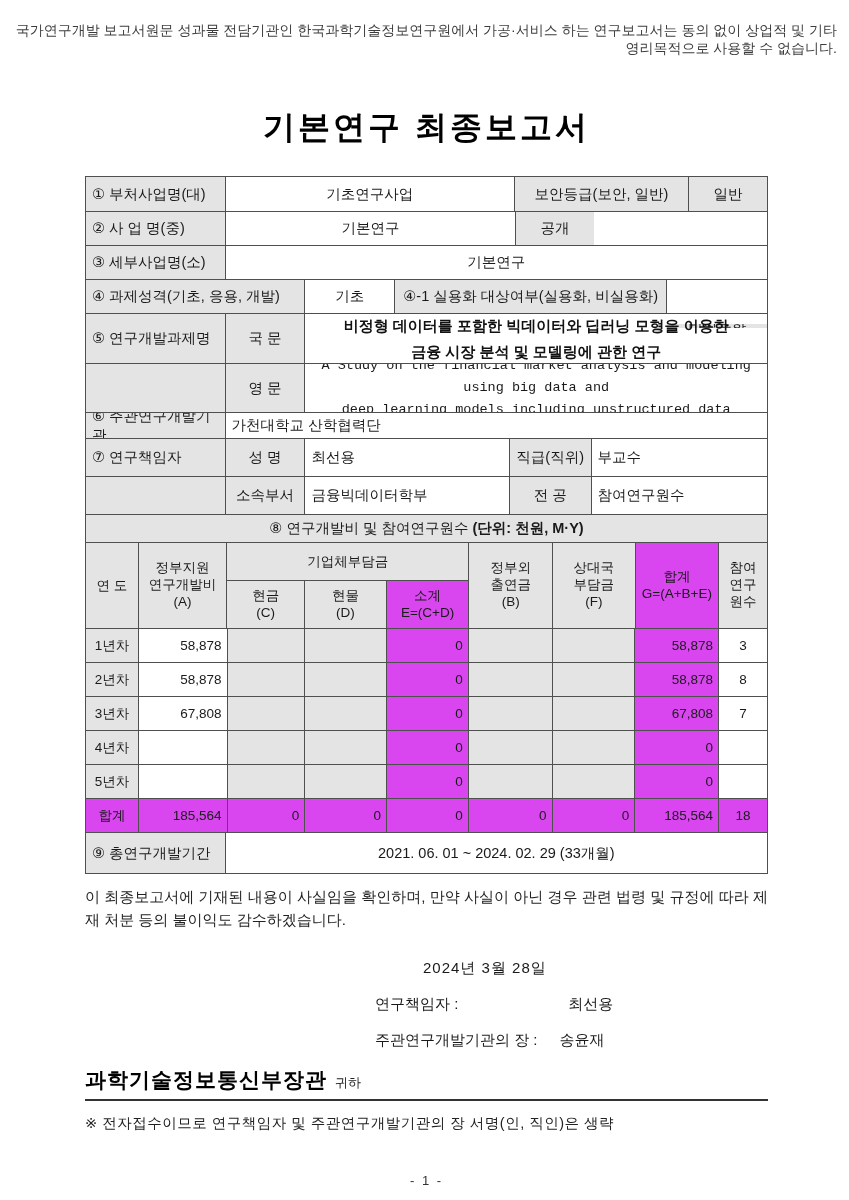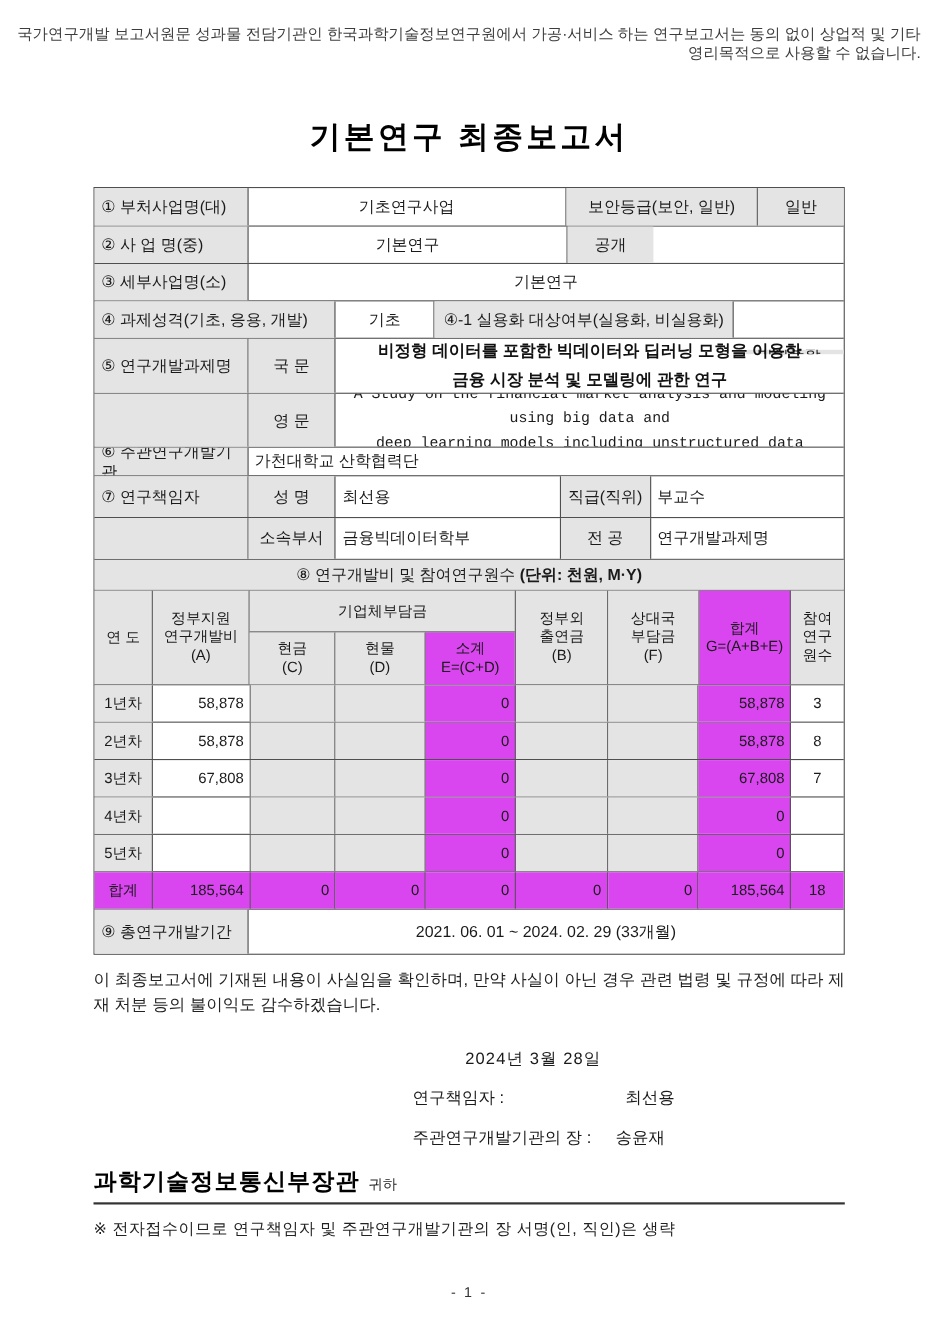--- a/index.html
+++ b/index.html
@@ -16,21 +16,21 @@
     text-align: right;
     font-size: 14px;
     color: #3c3c3c;
     letter-spacing: 0px;
   }
   .doc-title {
     margin-top: 48px;
     margin-left: 85px;
     width: 683px;
     text-align: center;
-    font-size: 28px;
+    font-size: 32px;
     font-weight: bold;
     letter-spacing: 3px;
     color: #000;
   }
   .content { margin-left: 85px; width: 683px; }
 
   
   .doc-table {
     margin-top: 26px;
     border: 1px solid #4f4f4f;
@@ -175,21 +175,21 @@
       <div class="td lc w-r7v1">최선용</div>
       <div class="td gray cc w-r7l2">직급(직위)</div>
       <div class="td lc w-r7v2">부교수</div>
     </div>
 
     <div class="tr h38">
       <div class="td gray lc w-label"></div>
       <div class="td gray cc w-sub">소속부서</div>
       <div class="td lc w-r7v1">금융빅데이터학부</div>
       <div class="td gray cc w-r7l2">전 공</div>
-      <div class="td lc w-r7v2">연구개발과제명</div>
+      <div class="td lc w-r7v2">참여연구원수</div>
     </div>
 
     <div class="tr h28">
       <div class="td gray cc section8" style="width:683px;">
         <span>⑧ 연구개발비 및 참여연구원수</span>&nbsp;<span class="unit">(단위: 천원, M·Y)</span>
       </div>
     </div>
 
     <div class="tr bh budget-font">
       <div class="td gray cc c-year">연 도</div>

